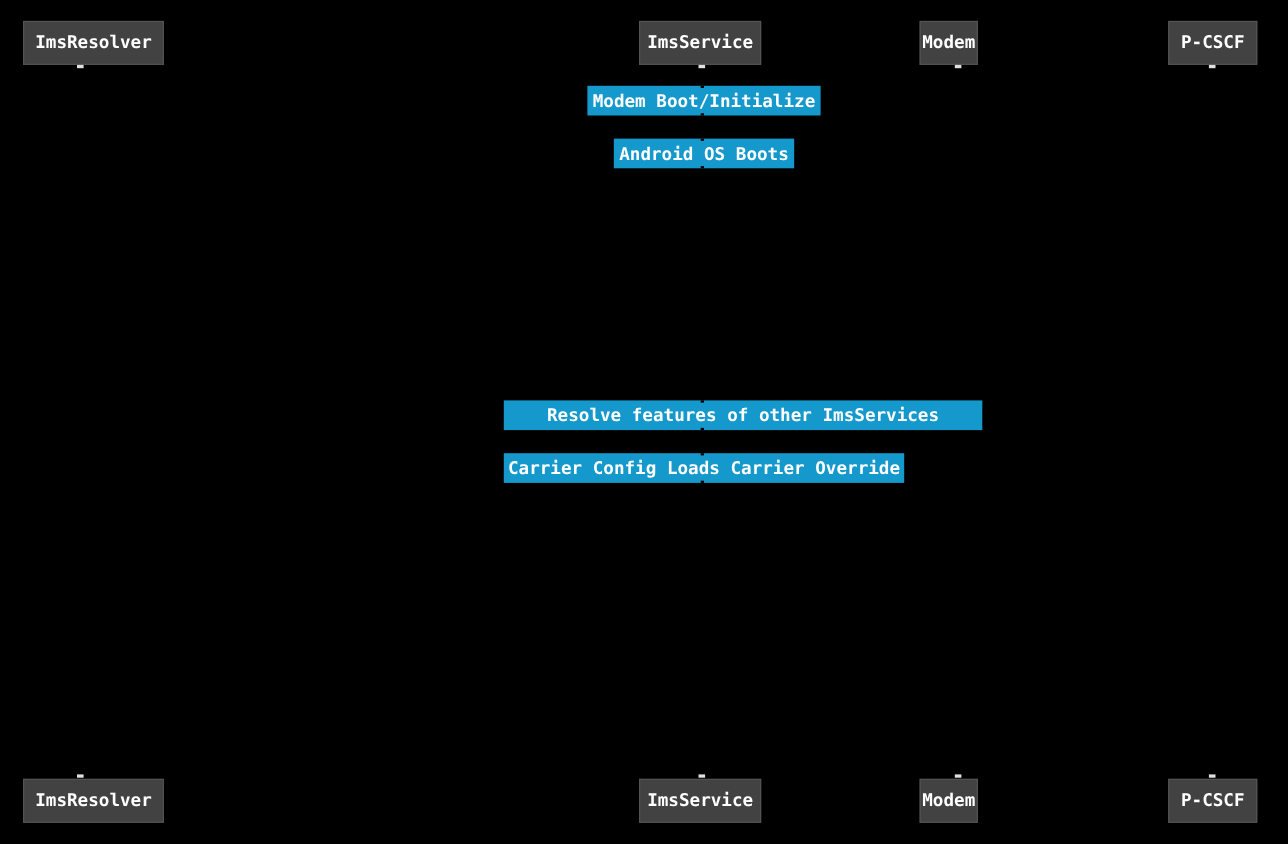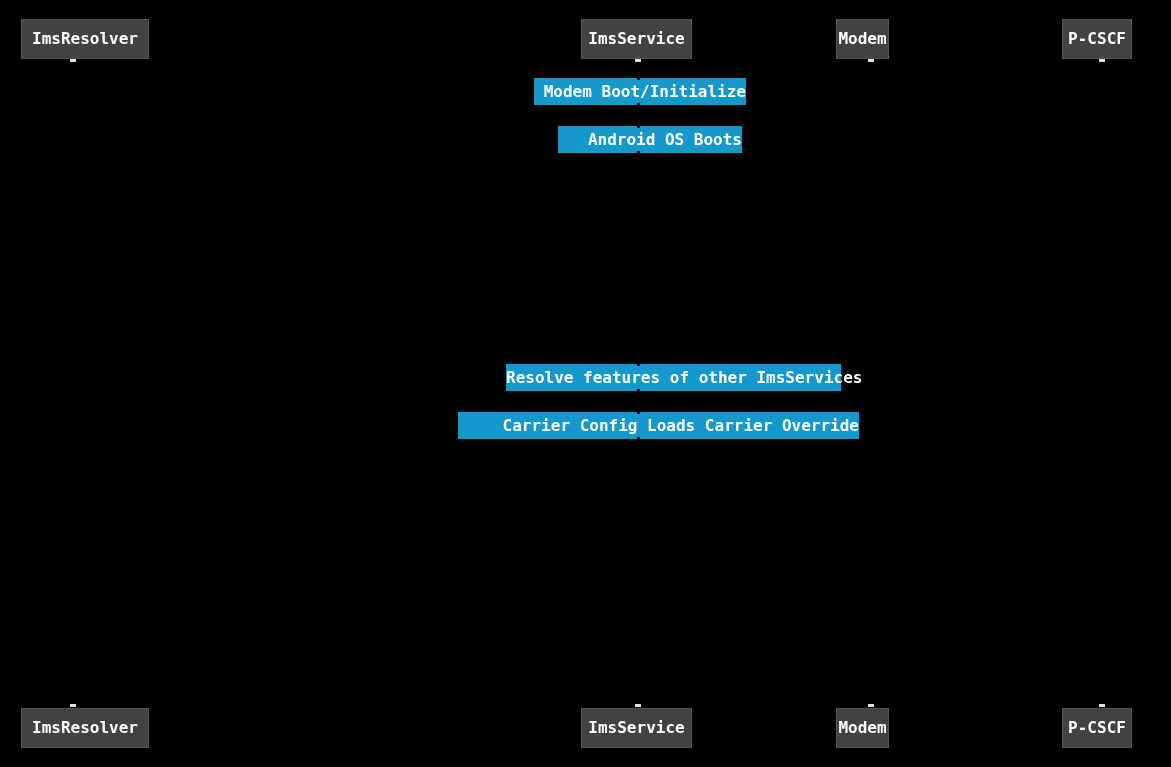--- a/index.html
+++ b/index.html
@@ -28,38 +28,38 @@
     color: var(--text, #ffffff);
     font-size: 16px;
     font-weight: 700;
     white-space: nowrap;
   }
   .row-top    { top: 19px; }
   .row-bottom { top: 708px; }
   .p0 { left: 9px;    width: 128px; margin-left: 12px; }
   .p1 { left: 581px;  width: 111px; }
   .p2 { left: 836px;  width: 53px; }
-  .p3 { left: 1062px; width: 70px; }
+  .p3 { left: 1062px; width: 81px; }
 
   
   .note {
     position: absolute;
     height: 27px;
     line-height: 27px;
-    text-align: right;
+    text-align: center;
     background: var(--note-fill, #1598cb);
     color: var(--text, #ffffff);
     font-size: 16px;
     font-weight: 700;
     white-space: nowrap;
   }
   .n0 { left: 534px; top: 78px;  width: 212px; }
-  .n1 { left: 558px; top: 126px; width: 184px; }
-  .n2 { left: 458px; top: 364px; width: 335px; margin-left: 48px; }
-  .n3 { left: 458px; top: 412px; width: 364px; padding-left: 37px; }
+  .n1 { left: 558px; top: 126px; width: 164px; }
+  .n2 { left: 458px; top: 364px; width: 435px; }
+  .n3 { left: 458px; top: 412px; width: 364px; }
 
   
   .stub {
     position: absolute;
     width: 6px;
     height: 3px;
     background: #e0e0e0;
   }
   .stub.t { top: 59px; }
   .stub.b { top: 704px; }

